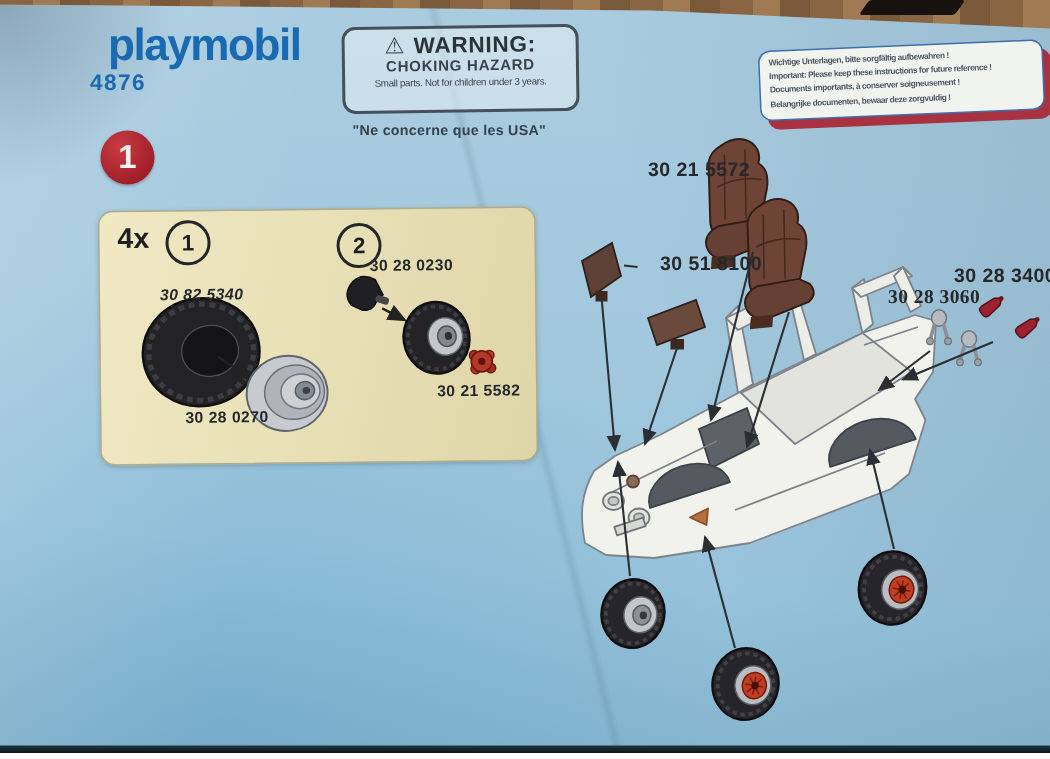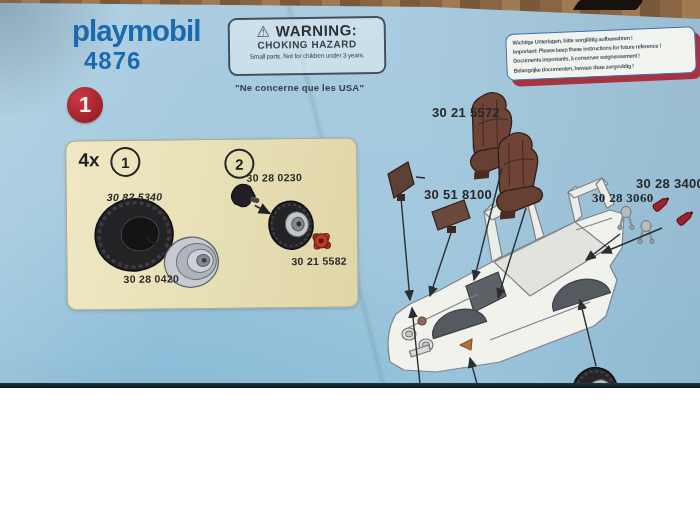--- a/index.html
+++ b/index.html
@@ -1,17 +1,17 @@
 <!DOCTYPE html>
 <html><head>
 <meta charset="utf-8">
 <style>
   html,body{margin:0;padding:0;}
   .stage{
-    position:relative;width:700px;height:388px;overflow:hidden;
+    position:relative;width:700px;height:502px;overflow:hidden;
     font-family:"Liberation Sans","DejaVu Sans",sans-serif;
     background:#be185d;
   }
   .wood{
     position:absolute;left:0;top:0;width:700px;height:30px;
     background:repeating-linear-gradient(90deg,#8a6544 0 22px,#a07a52 22px 40px,#7a583a 40px 60px);
   }
   .dark-object{
     position:absolute;left:576px;top:0;width:64px;height:10px;
     background:#17120e;transform:skewX(-35deg);border-radius:2px;
@@ -33,21 +33,21 @@
   }
   .bottom-edge{
     position:absolute;left:0;bottom:0;width:700px;height:5px;
     background:linear-gradient(#23363f,#0c151b);
   }
   .abs{position:absolute;}
   .logo{
     left:72px;top:14px;font-size:30px;font-weight:800;color:#1a6ab2;
     letter-spacing:-1px;transform:scaleX(0.98);transform-origin:left;
   }
-  .set-number{left:84px;top:47px;font-size:24px;font-weight:700;color:#1a6ab2;letter-spacing:1px;}
+  .set-number{left:60px;top:47px;font-size:15px;font-weight:700;color:#1a6ab2;letter-spacing:1px;}
   .warning-box{
     left:228px;top:17px;width:158px;height:58px;box-sizing:border-box;
     border:2px solid #45505a;border-radius:9px;background:rgba(232,240,242,0.55);
     padding:3px 5px 2px 5px;transform:rotate(-0.8deg);color:#2b3238;
   }
   .warn-row{display:flex;align-items:center;gap:6px;justify-content:center;}
   .warn-tri{font-size:15px;line-height:1;color:#39434c;}
   .warn-title{font-size:15px;font-weight:800;letter-spacing:0.5px;}
   .warn-sub{font-size:10px;font-weight:700;text-align:center;letter-spacing:0.5px;margin-top:0px;color:#39434c;}
   .warn-small{font-size:6.5px;letter-spacing:-0.2px;white-space:nowrap;text-align:center;margin-top:2px;color:#39434c;}
@@ -78,21 +78,21 @@
   }
   .badge1{left:44px;top:6px;}
   .badge2{left:158px;top:9px;}
   .plabel{position:absolute;font-size:10.5px;color:#26282a;letter-spacing:0.3px;white-space:nowrap;font-weight:600;}
   .lbl-tire{left:40px;top:50px;font-style:italic;}
   .lbl-hub{left:56px;top:132px;}
   .lbl-axle{left:180px;top:32px;text-align:center;}
   .lbl-hubcap{left:224px;top:116px;text-align:center;}
   .dlabel{position:absolute;font-size:13px;color:#26282a;letter-spacing:0.3px;white-space:nowrap;font-weight:600;}
   .lbl-seats{left:432px;top:105px;}
-  .lbl-windshield{left:424px;top:168px;margin-top:19px;}
+  .lbl-windshield{left:440px;top:168px;}
   .lbl-mirrors{left:592px;top:190px;font-family:Liberation Serif, serif;}
   .lbl-antennas{left:636px;top:176px;}
   .diagram-svg{position:absolute;left:370px;top:90px;}
 </style>
 </head>
 <body>
 
 <div class="stage">
   <div class="wood"></div>
   <div class="dark-object"></div>
@@ -165,21 +165,21 @@
           <circle cx="6" cy="4.5" r="3.2" fill="#9c2f1f" stroke="#73190f" stroke-width="1"></circle>
           <circle cx="-4" cy="5" r="3.2" fill="#b23a28" stroke="#73190f" stroke-width="1"></circle>
           <circle r="7" fill="#b23a28" stroke="#73190f" stroke-width="1.2"></circle>
           <circle r="2.4" fill="#5e130b"></circle>
         </g>
       </svg>
       <div class="quantity">4x</div>
       <div class="badge badge1">1</div>
       <div class="badge badge2">2</div>
       <div class="plabel lbl-tire">30 82 5340</div>
-      <div class="plabel lbl-hub">30 28 0420</div>
+      <div class="plabel lbl-hub">30 28 0270</div>
       <div class="plabel lbl-axle">30 28 0230</div>
       <div class="plabel lbl-hubcap">30 21 5582</div>
     </div>
 
     <svg class="diagram-svg" width="330" height="412" viewBox="0 0 330 412">
       <defs>
         <marker id="ahm" markerWidth="9" markerHeight="9" refX="7" refY="3.5" orient="auto">
           <path d="M0,0 L8,3.5 L0,7 Z" fill="#2b2f33"></path>
         </marker>
         <g id="seat-shape">

